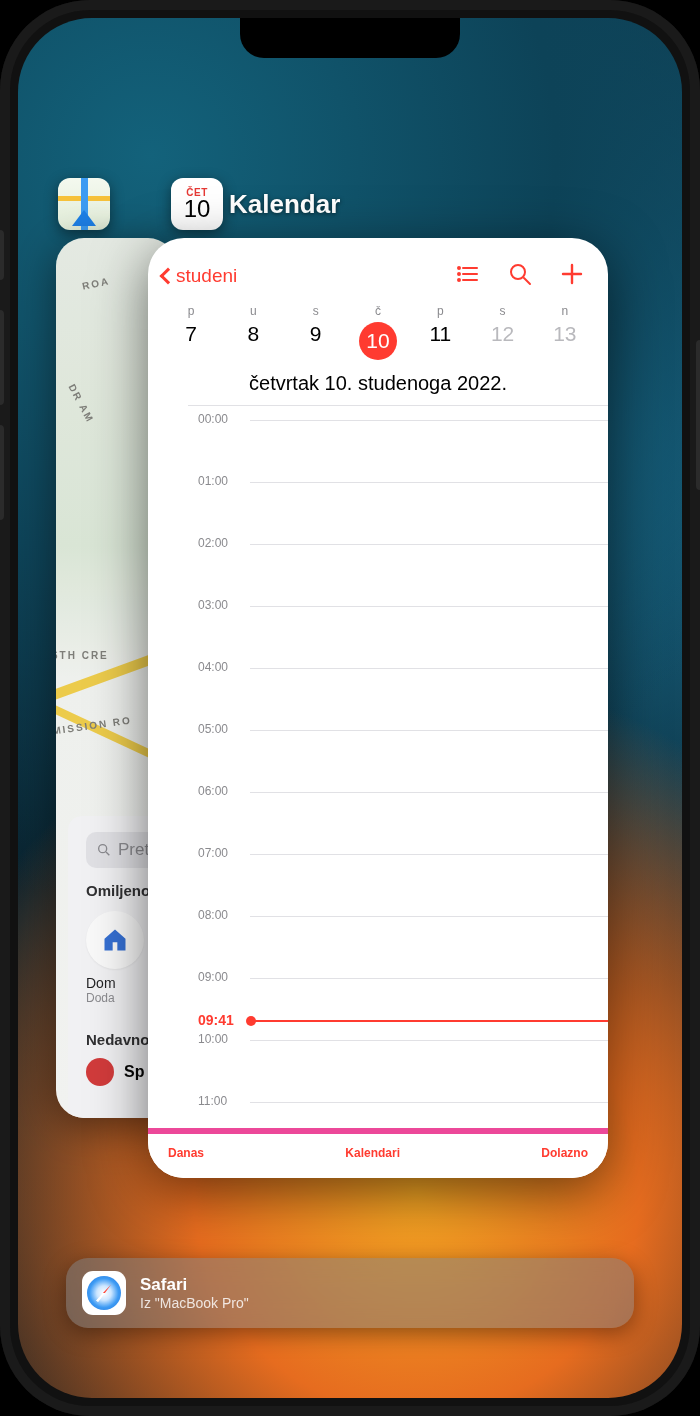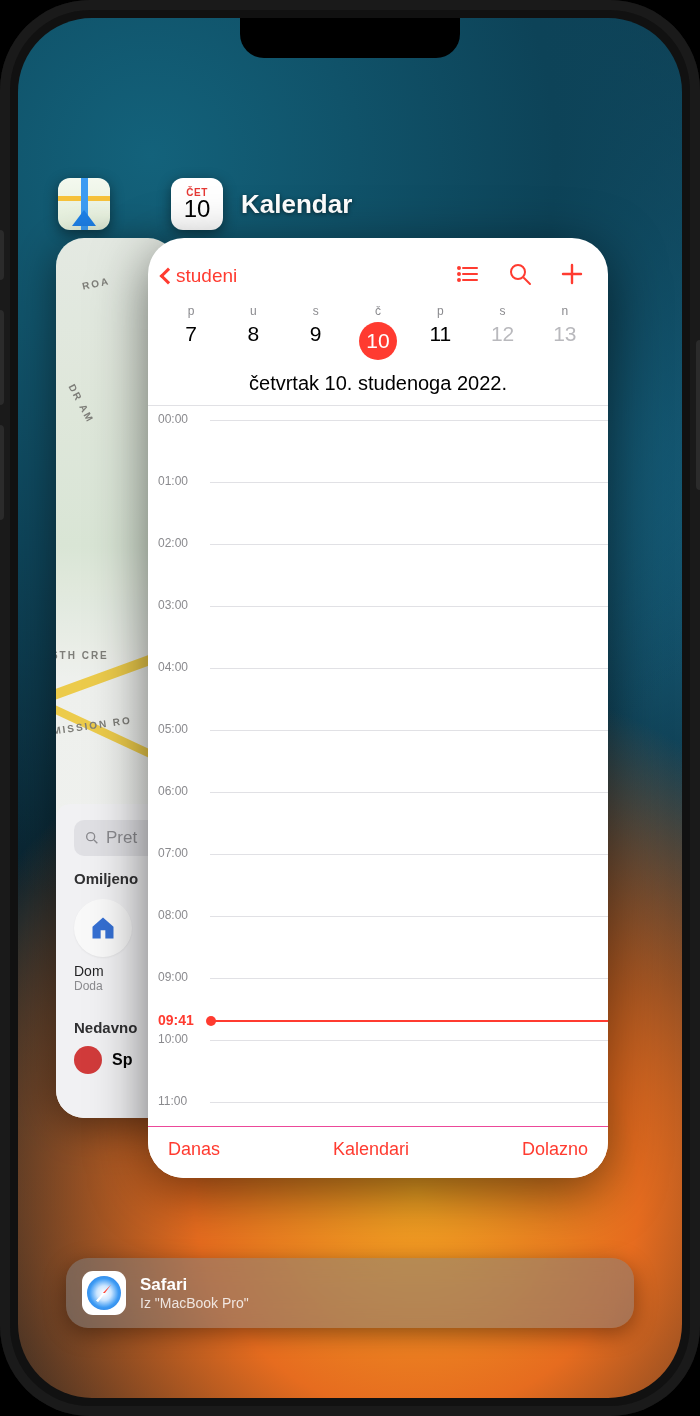--- a/index.html
+++ b/index.html
@@ -50,23 +50,23 @@
       linear-gradient(#e9efe6 0%, #ddebd8 35%, #f4f6f2 50%, #f7f8f6 100%);
     box-shadow: 0 8px 40px rgba(0,0,0,0.5);
     overflow: hidden;
     filter: saturate(0.9) contrast(0.95);
   }
   .maps-road { position:absolute; background:#f6cf3a; }
   .maps-road.r1 { top:48%; left:-20px; width:200px; height:10px; transform:rotate(-20deg); border-radius:6px; }
   .maps-road.r2 { top:58%; left:-40px; width:260px; height:8px; transform:rotate(25deg); }
   .maps-roadlabel { position:absolute; font-size:10px; color:#7e7e78; letter-spacing:2px; font-weight:600; transform:rotate(-12deg); }
   .maps-panel {
-    position:absolute; bottom:0; left:0; right:0;
+    position:absolute; bottom:0; left:12px; right:0;
     background: rgba(247,247,249,0.97);
-    padding: 16px 12px 44px 18px;
+    padding: 16px 12px 32px 18px;
     border-top-left-radius: 14px; border-top-right-radius: 14px;
   }
   .maps-search {
     background:#e5e5ea; border-radius:10px; padding:8px 10px; font-size:17px; color:#8a8a8f;
     display:flex; align-items:center; gap:6px; margin-bottom:14px;
   }
   .maps-heading { font-size:15px; color:#2c2c2e; font-weight:600; margin-bottom:12px; }
   .maps-fav {
     width:58px; height:58px; border-radius:50%; background:#fff;
     display:flex; align-items:center; justify-content:center; margin-bottom:6px;
@@ -103,21 +103,21 @@
     top: 220px; left: 130px;
     width: 460px; height: 940px;
     border-radius: 36px;
     background: #fff;
     box-shadow: 0 14px 55px rgba(0,0,0,0.55);
     overflow: hidden;
     display: flex; flex-direction: column;
   }
   .cal-title-row {
     position:absolute; top:160px; left:130px;
-    display:flex; align-items:center; gap:18px;padding-left:23px;
+    display:flex; align-items:center; gap:6px;padding-left:23px;
   }
   .cal-icon {
     width:52px;height:52px;border-radius:12px;background:#fff;
     box-shadow:0 4px 14px rgba(0,0,0,.45);
     display:flex;flex-direction:column;align-items:center;justify-content:center;
   }
   .cal-icon .dow{color:#e53935;font-size:10px;font-weight:700;letter-spacing:.5px}
   .cal-icon .dn{color:#000;font-size:24px;font-weight:400;line-height:1;margin-top:-1px}
   .cal-title-label { color:#fff; font-size:26px; font-weight:600; text-shadow:0 1px 4px rgba(0,0,0,0.6); }
 
@@ -137,34 +137,36 @@
   .cal-daterow .d.today span{
     display:inline-flex; width:38px; height:38px; border-radius:50%;
     background:#ff3b30; color:#fff; align-items:center; justify-content:center;
     font-weight:500;
   }
   .cal-long { text-align:center; font-size:20px; color:#000; padding:4px 0 10px; }
 
   .cal-grid {
     flex:1; position:relative; overflow:hidden;
     border-top:1px solid #e1e1e5;
+    margin-left:40px;
   }
   .cal-hours { position:absolute; inset:0; }
   .hour-row { position:absolute; left:0; right:0; height:62px; }
   .hour-row .line { position:absolute; top:0; left:62px; right:0; height:1px; background:#e1e1e5; }
   .hour-row .lbl { position:absolute; top:-8px; left:10px; font-size:12px; color:#8a8a8e; }
   .now-line { position:absolute; left:0; right:0; }
   .now-line .bar { position:absolute; left:62px; right:0; height:2px; background:#ff3b30; }
   .now-line .dot { position:absolute; left:58px; top:-4px; width:10px; height:10px; border-radius:50%; background:#ff3b30; }
   .now-line .t { position:absolute; left:10px; top:-8px; font-size:14px; color:#ff3b30; font-weight:600; }
 
   .cal-footer {
     display:flex; justify-content:space-between; padding:12px 20px 18px;
-    font-size:18px; color:#ff3b30; border-top:1px solid #ec4899;
+    font-size:12px; color:#ff3b30; border-top:6px solid #ec4899;
     background:#fff;
+    font-weight:bold;
   }
 
   
   .handoff {
     position:absolute; left:48px; right:48px; bottom:70px;
     height:70px; border-radius:22px;
     background: rgba(120,130,138,0.48);
     backdrop-filter: blur(12px);
     box-shadow: 0 6px 22px rgba(0,0,0,0.4);
     display:flex; align-items:center; gap:14px; padding:0 16px;

